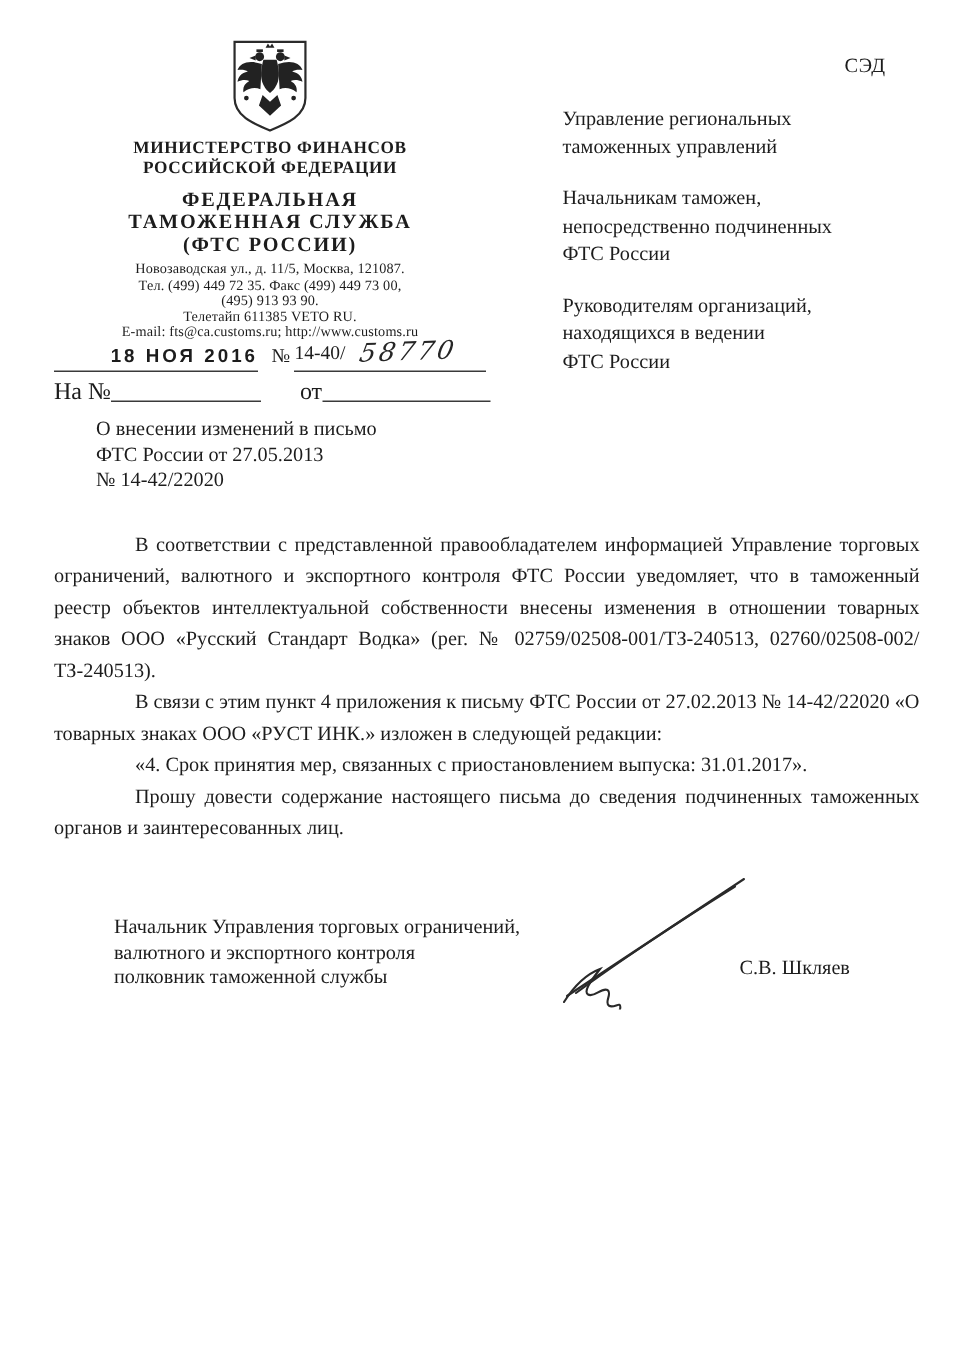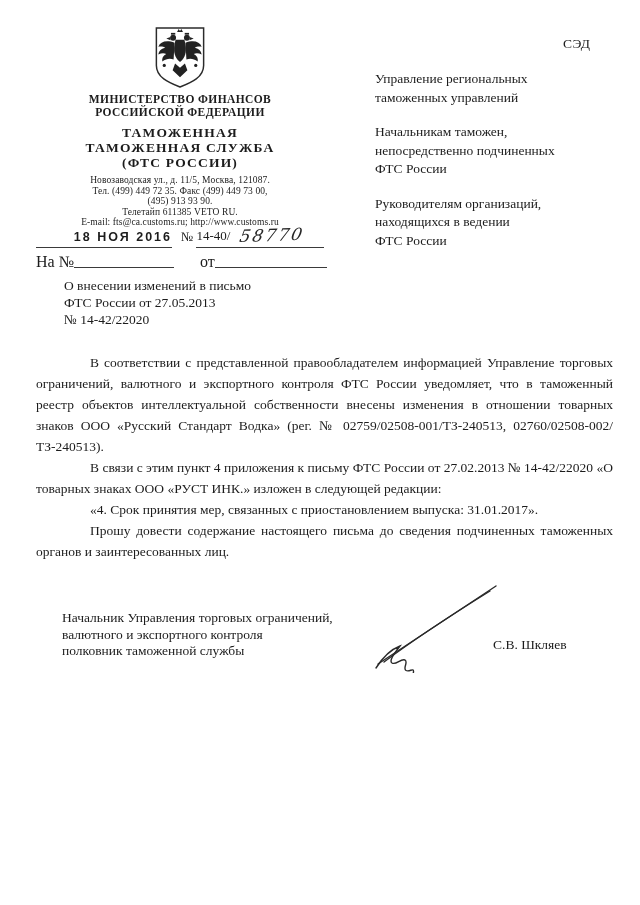--- a/index.html
+++ b/index.html
@@ -41,21 +41,21 @@
   
   .subject{position:absolute;left:64px;top:277px;width:260px;font-size:13.5px;line-height:17px;}
   
   .sed{position:absolute;left:563px;top:36px;font-size:13.5px;letter-spacing:.5px;}
   .recipients{position:absolute;left:375px;top:70px;width:225px;font-size:13.5px;line-height:18.5px;}
   .rgroup{margin-bottom:16px;}
   
   .bodytext{position:absolute;left:36px;top:352px;width:577px;}
   .bodytext p{margin:0;font-size:13.5px;line-height:21px;text-align:justify;text-indent:54px;}
   
-  .sigtitle{position:absolute;left:62px;top:610px;width:310px;font-size:13.5px;line-height:16.5px;}
+  .sigtitle{position:absolute;left:76px;top:610px;width:310px;font-size:13.5px;line-height:16.5px;}
   .signame{position:absolute;left:493px;top:637px;font-size:13.5px;}
   .sigsvg{position:absolute;left:368px;top:578px;}
 </style>
 </head>
 <body>
 
 <div class="page">
 
   <div class="letterhead">
     <svg class="emblem" width="56" height="63" viewBox="0 0 56 64" aria-hidden="true">
@@ -74,21 +74,21 @@
         <path d="M23 38 l5 4.5 5 -4.5 2.5 7 -7.5 7 -7.5 -7 z"></path>
         <circle cx="12" cy="40" r="1.6"></circle>
         <circle cx="44" cy="40" r="1.6"></circle>
       </g>
     </svg>
     <div class="ministry">
       <div>МИНИСТЕРСТВО ФИНАНСОВ</div>
       <div>РОССИЙСКОЙ ФЕДЕРАЦИИ</div>
     </div>
     <div class="service">
-      <div>ТАМОЖЕННАЯ</div>
+      <div>ФЕДЕРАЛЬНАЯ</div>
       <div>ТАМОЖЕННАЯ СЛУЖБА</div>
       <div>(ФТС РОССИИ)</div>
     </div>
     <div class="addr">
       <div>Новозаводская ул., д. 11/5, Москва, 121087.</div>
       <div>Тел. (499) 449 72 35.  Факс (499) 449 73 00,</div>
       <div>(495) 913 93 90.</div>
       <div>Телетайп 611385 VETO RU.</div>
       <div>E-mail: fts@ca.customs.ru; http://www.customs.ru</div>
     </div>

